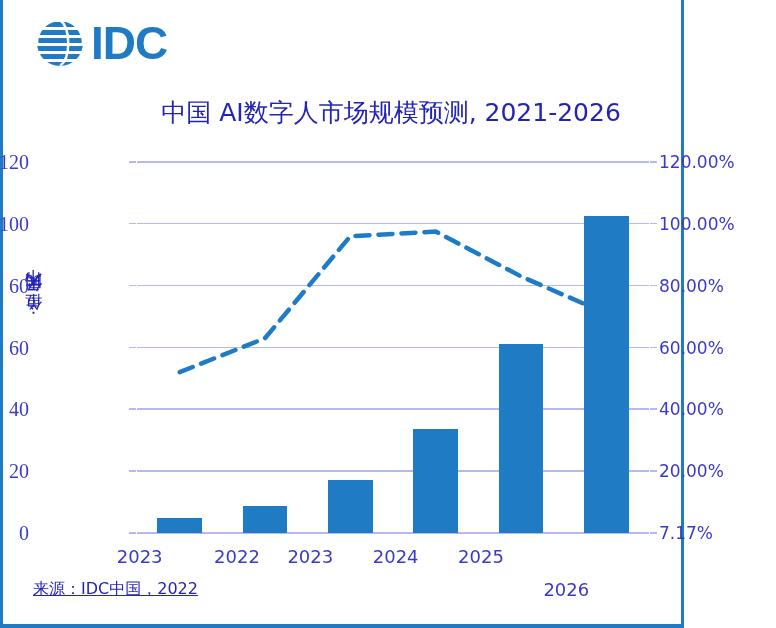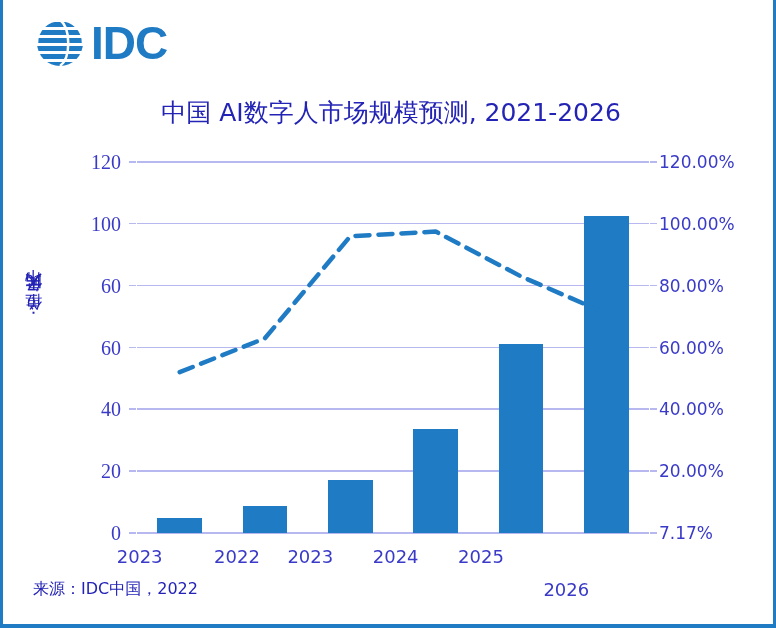--- a/index.html
+++ b/index.html
@@ -7,21 +7,21 @@
   body {
     width: 776px;
     height: 628px;
     background: #ffffff;
     font-family: "Liberation Sans", "DejaVu Sans", sans-serif;
     overflow: hidden;
   }
 
   #slide {
     position: relative;
-    width: 776px;
+    width: 684px;
     height: 628px;
     background: #ffffff;
     border: 3px solid #1F7BC4;
     border-top: none;
     border-bottom: 4px solid #1F7BC4;
   }
 
   
   #logo {
     position: absolute;
@@ -143,20 +143,21 @@
   }
 
   
   #source-note {
     position: absolute;
     left: 30px;
     bottom: 24px;
     font-size: 16px;
     color: #2323B5;
     font-family: "DejaVu Sans", "Liberation Sans", sans-serif;
+    text-decoration: underline;
   }
 
   #line-svg { position: absolute; left: 0; top: 0; overflow: visible; }
 </style>
 </head>
 <body>
 
 <div id="slide">
 
   <div id="logo">

